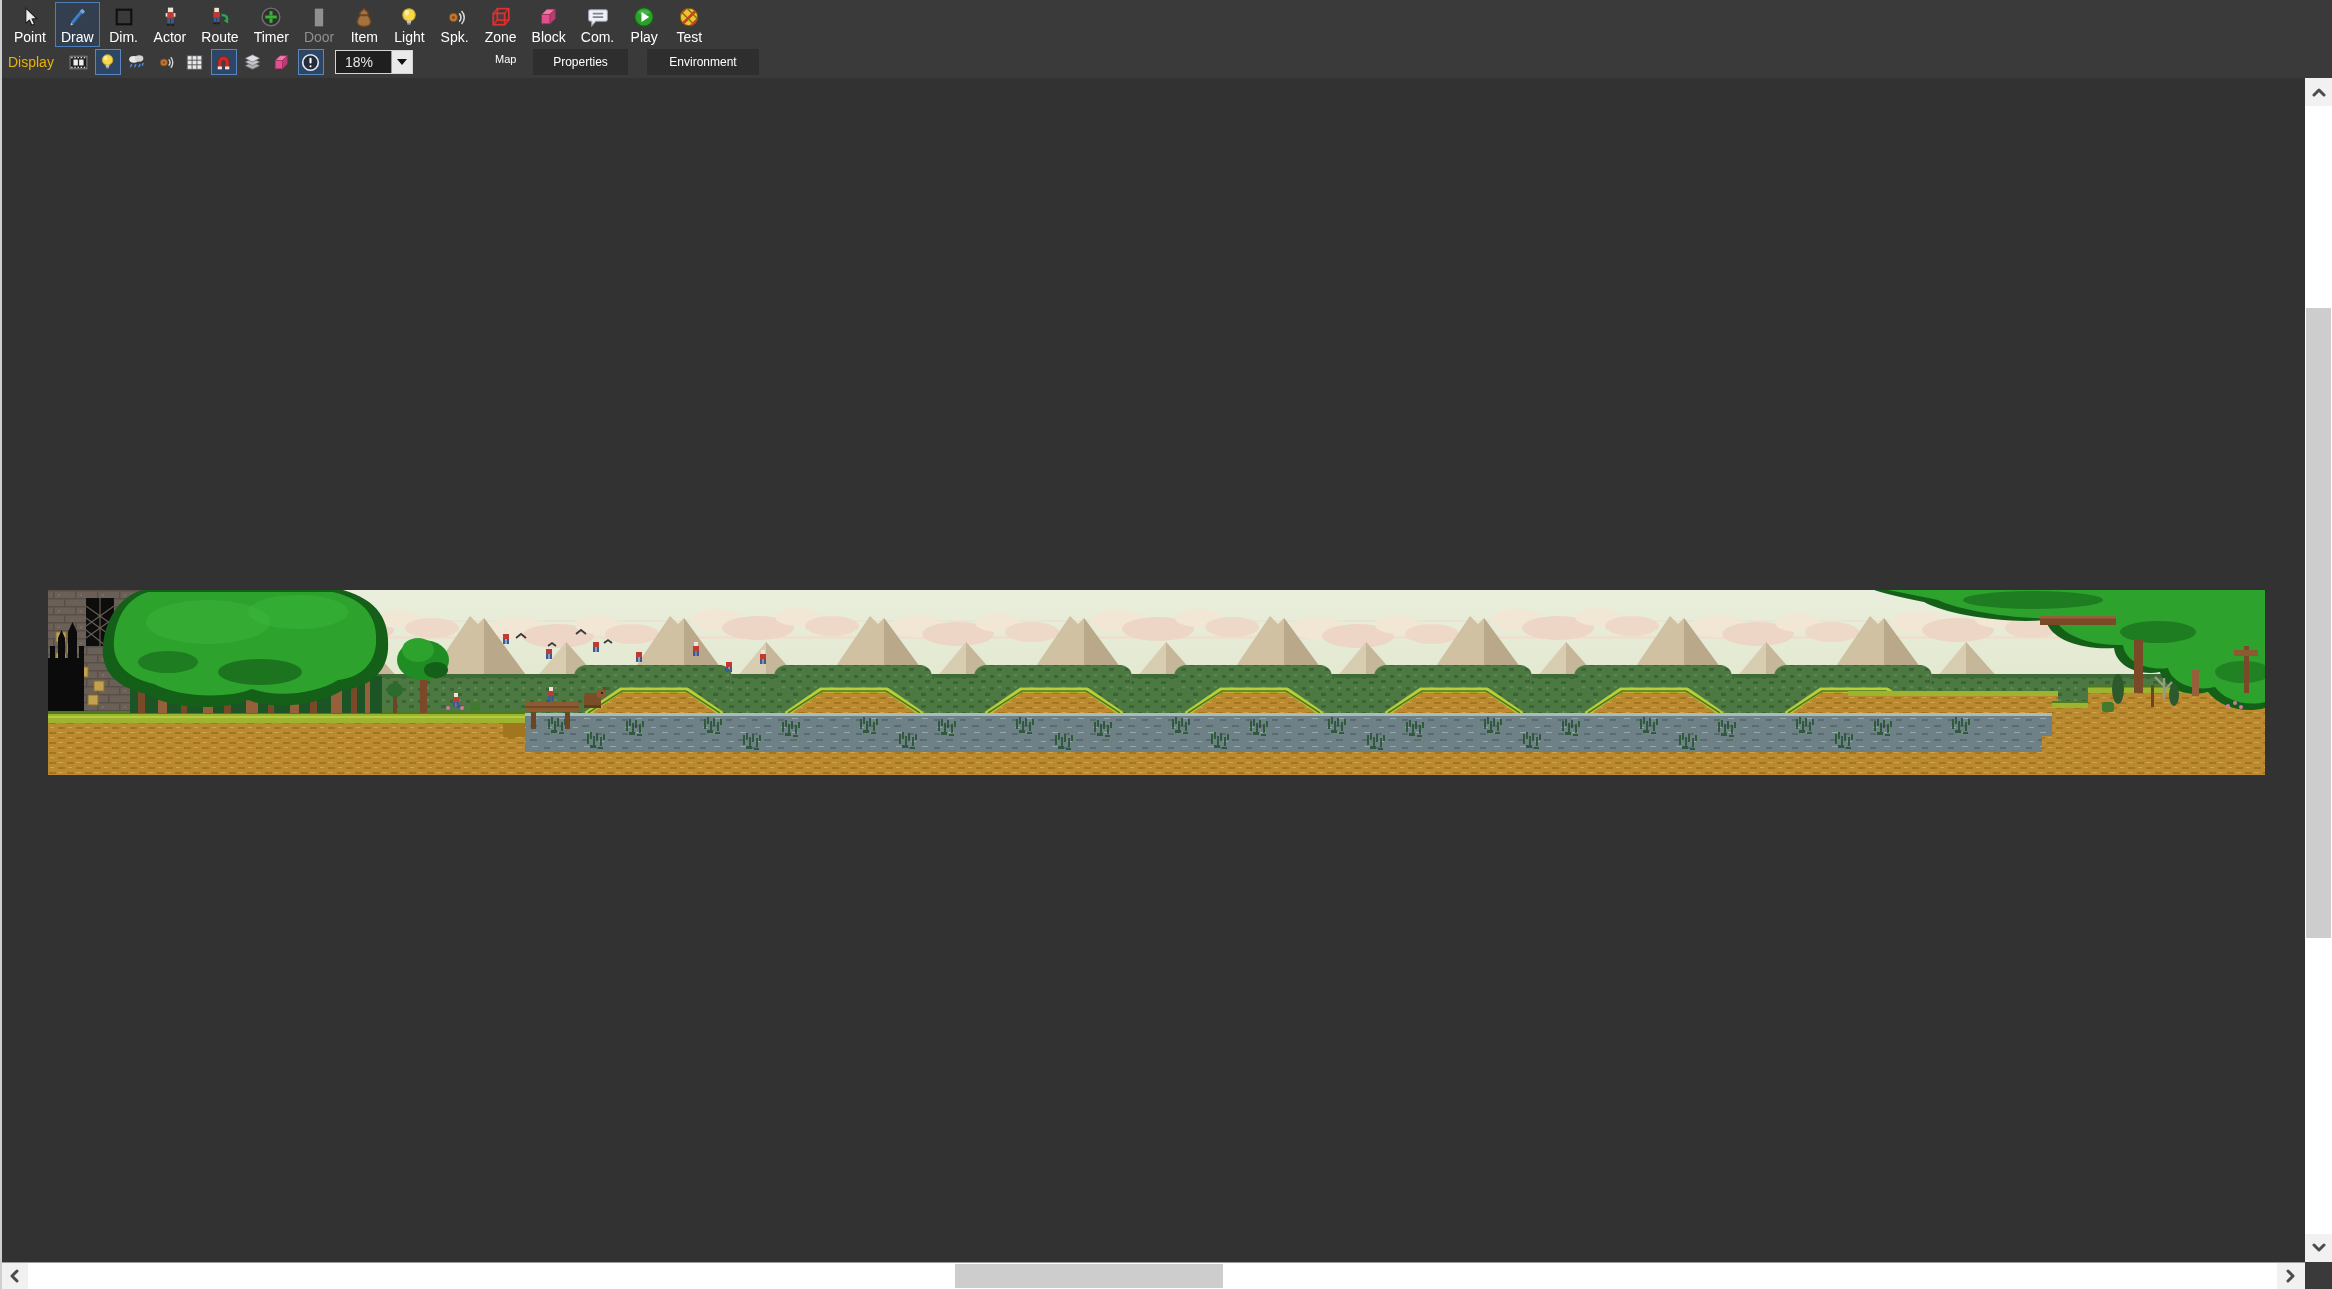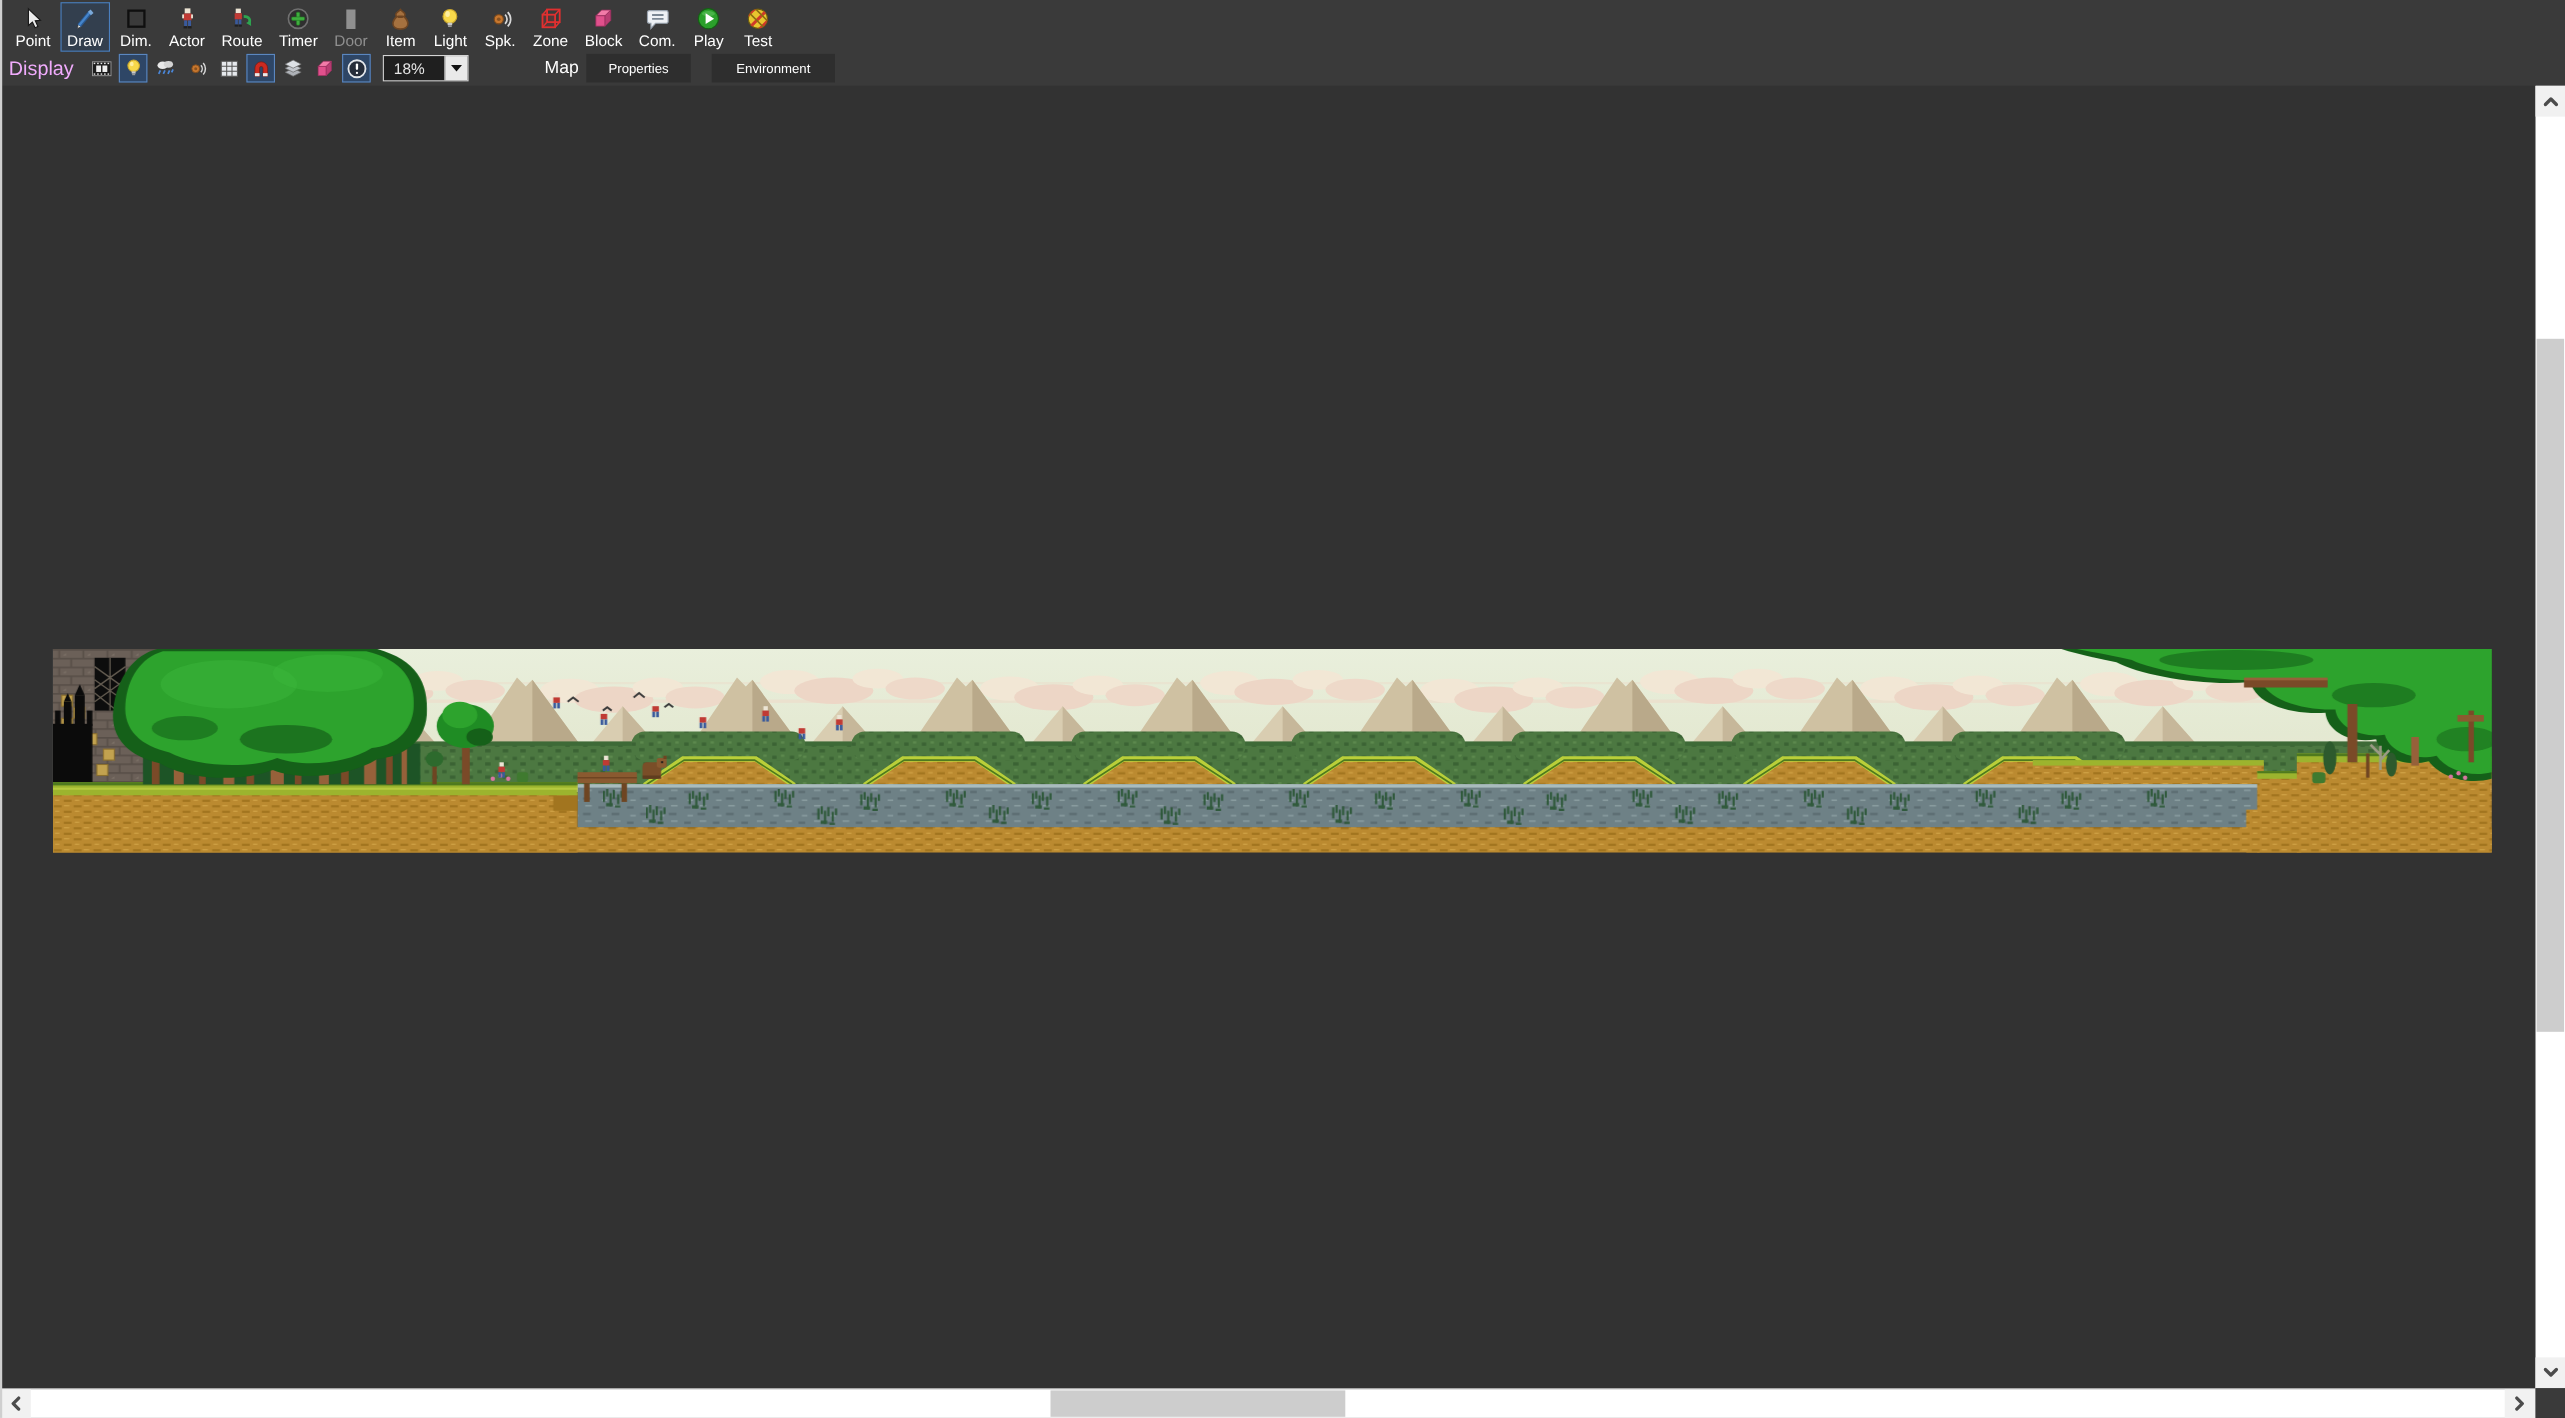--- a/index.html
+++ b/index.html
@@ -15,33 +15,33 @@
   .row1 { display:flex; align-items:flex-start; height:46px; padding:2px 0 0 8px; }
   .tool { display:flex; flex-direction:column; align-items:center; gap:0px;
           min-width:42px; padding:2px 5px 1px 5px; margin-right:3px; border:1px solid transparent; cursor:default; }
   .tool .tlabel { color:#ffffff; font-size:14px; line-height:15px; white-space:nowrap; }
   .tool.selected { background:#333f4e; border:1px solid #4a7fbe;align-items:center; }
   .tool.disabled .tlabel { color:#8f8f8f; }
   .tool.disabled svg { opacity:.85; }
   .ticon { width:26px; height:25px; display:block; }
 
   .row2 { position:relative; display:flex; align-items:center; height:32px; padding-left:8px; }
-  .dlabel { color:#f0abfc; font-size:18px; margin-right:12px; }
+  .dlabel { color:#eab308; font-size:14px; margin-right:12px; }
   .tglbtn { width:26px; height:26px; display:flex; align-items:center; justify-content:center;
             border:1px solid transparent; margin-right:3px; }
   .tglbtn.active { background:#2e4666; border:1px solid #5b87c0; }
   .tglbtn svg { width:21px; height:21px; display:block; }
 
   .zoombox { display:flex; align-items:stretch; height:24px; width:78px; margin-left:8px;
              border:1px solid #d4d4d4; background:#1f1f1f; }
   .zoomval { flex:1; color:#e5e5e5; font-size:14px; display:flex; align-items:center; padding-left:9px; }
   .zbtn { width:21px; background:#e9e9e9; border-left:1px solid #9a9a9a; display:flex; align-items:center; justify-content:center; }
   .zbtn .tri { width:0; height:0; border-left:5px solid transparent; border-right:5px solid transparent; border-top:6px solid #111; }
 
-  .map-label { position:absolute; left:495px; top:7px; color:#fff; font-size:16px; }
+  .map-label { position:absolute; left:495px; top:7px; color:#fff; font-size:11px; }
   .bar-btn { position:absolute; top:3px; height:26px; background:#2e2e2e; border:none; color:#fff;
              font-size:12px; font-family:"Liberation Sans",sans-serif; padding:0 16px; }
   .props-btn { left:533px; width:95px; }
   .env-btn  { left:647px; width:112px; }
 
   
   .canvas { position:absolute; left:0; top:78px; width:2305px; height:1184px; background:#323232; overflow:hidden; }
   .level { position:absolute; left:48px; top:512px; width:2217px; height:185px; }
 
   

